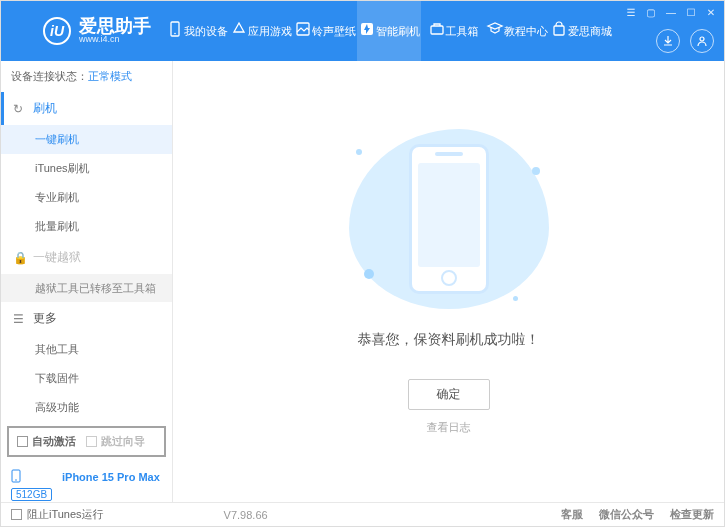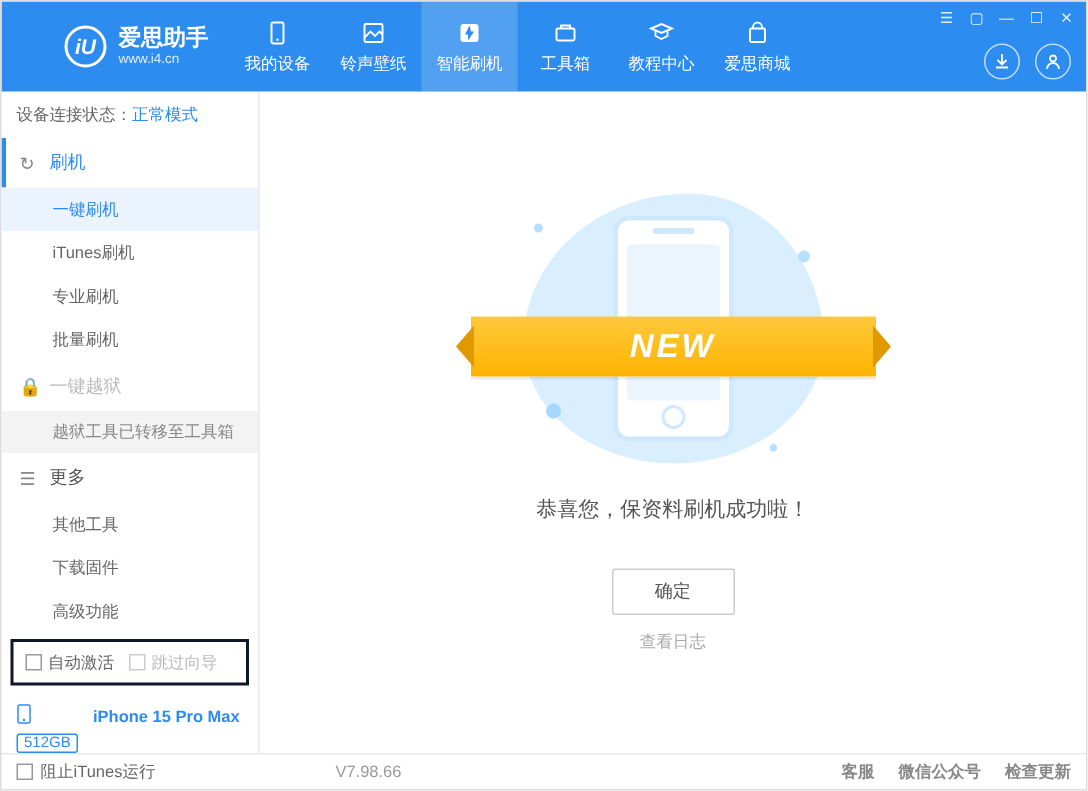--- a/index.html
+++ b/index.html
@@ -3,24 +3,24 @@
 <meta charset="utf-8">
 <style>
 * { margin: 0; padding: 0; box-sizing: border-box; }
 body { font-family: "Microsoft YaHei", Arial, sans-serif; font-size: 12px; background: #fff; width: 725px; height: 527px; overflow: hidden; position: relative; border: 1px solid #ddd; }
 
 
 .header { background: linear-gradient(to bottom, #2d8cf0, #2d8cf0); height: 60px; display: flex; align-items: center; color: #fff; position: relative; }
 .logo-area { display: flex; align-items: center; padding: 0 14px 0 10px; }
 .logo-circle { width: 28px; height: 28px; border: 2px solid #fff; border-radius: 50%; display: flex; align-items: center; justify-content: center; font-style: italic; font-weight: bold; font-size: 14px; margin-left: 32px; }
 .logo-text { margin-left: 8px; }
-.logo-title { font-size: 15px; font-weight: bold; line-height: 16px; }
+.logo-title { font-size: 18px; font-weight: bold; line-height: 16px; }
 .logo-sub { font-size: 9px; opacity: 0.85; }
 .nav { display: flex; height: 100%; }
-.nav-item { width: 64px; display: flex; flex-direction: column; align-items: center; justify-content: center; cursor: pointer; font-size: 11px; }
+.nav-item { width: 64px; display: flex; flex-direction: row; align-items: center; justify-content: center; cursor: pointer; font-size: 11px; }
 .nav-item.active { background: rgba(255,255,255,0.18); }
 .nav-icon { width: 18px; height: 18px; margin-bottom: 4px; display: flex; align-items: center; justify-content: center; }
 .header-right { position: absolute; right: 6px; top: 4px; display: flex; gap: 6px; font-size: 10px; }
 .win-btn { width: 14px; height: 14px; display: flex; align-items: center; justify-content: center; cursor: pointer; opacity: 0.85; }
 .header-circles { position: absolute; right: 10px; bottom: 8px; display: flex; gap: 10px; }
 .circle-btn { width: 24px; height: 24px; border: 1.5px solid rgba(255,255,255,0.7); border-radius: 50%; display: flex; align-items: center; justify-content: center; cursor: pointer; }
 
 
 .body { display: flex; height: calc(100% - 60px - 24px); }
 .sidebar { width: 172px; border-right: 1px solid #e8e8e8; display: flex; flex-direction: column; position: relative; }
@@ -28,21 +28,21 @@
 .status-value { color: #2d8cf0; }
 .side-group { padding: 0; }
 .group-header { display: flex; align-items: center; padding: 8px 12px; color: #555; cursor: pointer; font-size: 12px; }
 .group-header .gicon { width: 14px; margin-right: 6px; color: #888; }
 .group-header.active { border-left: 3px solid #2d8cf0; color: #2d8cf0; padding-left: 9px; }
 .sub-list { }
 .sub-item { padding: 7px 10px 7px 34px; color: #666; cursor: pointer; font-size: 11px; }
 .sub-item.selected { background: #eaf3fe; color: #2d8cf0; }
 .sub-item.jailbreak { background: #f3f3f3; color: #888; line-height: 14px; }
 .lock-hdr { color: #bbb; }
-.checkbox-row { display: flex; align-items: center; gap: 10px; padding: 6px 8px; border: 2px solid #0f172a; margin: 4px 6px 6px 6px; }
+.checkbox-row { display: flex; align-items: center; gap: 10px; padding: 6px 8px; border: 2px solid #a3a3a3; margin: 4px 6px 6px 6px; font-weight: bold; }
 .cb { display: flex; align-items: center; gap: 4px; font-size: 11px; color: #666; cursor: pointer; }
 .cb-box { width: 11px; height: 11px; border: 1px solid #999; display: inline-block; }
 .cb.disabled { color: #bbb; }
 .cb.disabled .cb-box { border-color: #ccc; }
 .device-info { padding: 6px 10px; color: #2d8cf0; font-size: 11px; }
 .device-line { display: flex; align-items: center; gap: 5px; }
 .storage-badge { border: 1px solid #2d8cf0; border-radius: 2px; padding: 0 4px; font-size: 10px; display: inline-block; margin-top: 3px; color: #2d8cf0; }
 
 
 .main { flex: 1; position: relative; display: flex; flex-direction: column; align-items: center; justify-content: center; }
@@ -89,20 +89,28 @@
           <svg width="18" height="18" viewBox="0 0 18 18">
             <rect x="5" y="2" width="8" height="14" rx="1" fill="none" stroke="#fff" stroke-width="1.3"></rect>
             <circle cx="9" cy="13.5" r="0.8" fill="#fff"></circle>
           </svg>
         </span>
       <span>我的设备</span>
     </div>
     <div class="nav-item">
       <span class="nav-icon">
           <svg width="18" height="18" viewBox="0 0 18 18">
+            <path d="M4 12 L9 3 L14 12 Z" fill="none" stroke="#fff" stroke-width="1.3"></path>
+          </svg>
+        </span>
+      <span>应用游戏</span>
+    </div>
+    <div class="nav-item">
+      <span class="nav-icon">
+          <svg width="18" height="18" viewBox="0 0 18 18">
             <rect x="3" y="3" width="12" height="12" rx="1" fill="none" stroke="#fff" stroke-width="1.3"></rect>
             <path d="M3 12 L7 8 L10 11 L13 8 L15 10" fill="none" stroke="#fff" stroke-width="1.2"></path>
           </svg>
         </span>
       <span>铃声壁纸</span>
     </div>
     <div class="nav-item active">
       <span class="nav-icon">
           <svg width="18" height="18" viewBox="0 0 18 18">
             <rect x="3" y="3" width="12" height="12" rx="2" fill="#fff"></rect>
@@ -231,21 +239,20 @@
   <div class="main">
     <div class="illu">
       <div class="blob"></div>
       <span class="dots d1"></span>
         <span class="dots d2"></span>
         <span class="dots d3"></span>
         <span class="dots d4"></span>
       <div class="phone">
           <div class="phone-screen"></div>
         </div>
-      <div class="ribbon">NEW</div>
     </div>
     <div class="success-text">恭喜您，保资料刷机成功啦！</div>
     <button class="ok-btn">确定</button>
     <div class="log-link">查看日志</div>
   </div>
 </div>
 
 <div class="footer">
   <label class="footer-left cb">
     <span class="cb-box"></span>

